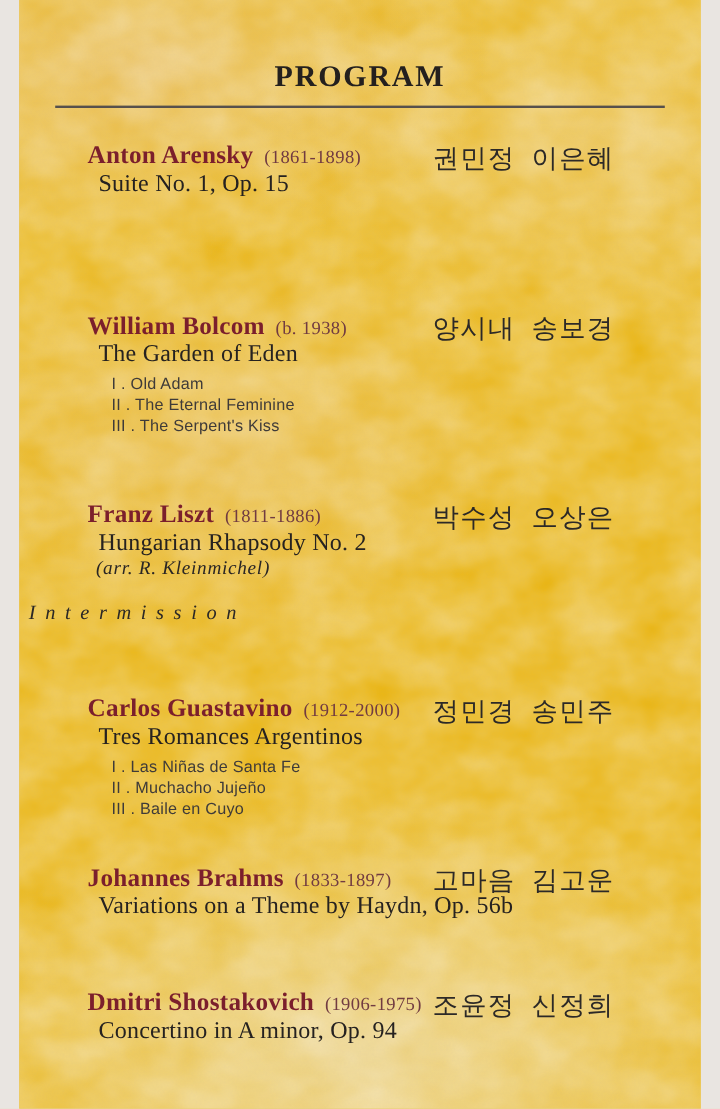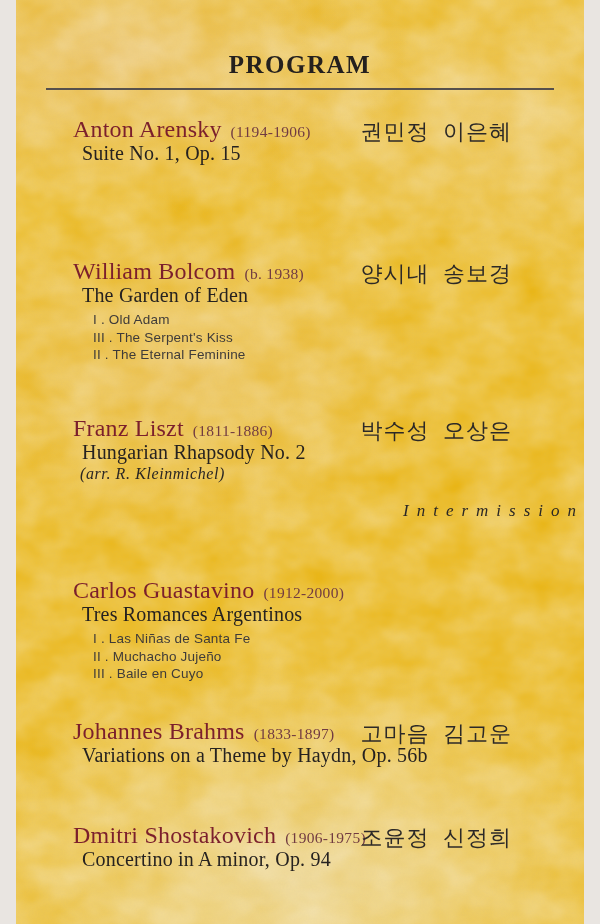--- a/index.html
+++ b/index.html
@@ -36,21 +36,21 @@
 
   .entry{
     position:absolute;left:30px;right:30px;
     display:flex;justify-content:space-between;align-items:flex-start;
   }
   .e1{top:117px}.e2{top:259px}.e3{top:416px}.e4{top:578px}.e5{top:719px}.e6{top:823px}
 
   .left{flex:1 1 auto;min-width:0;}
   .composer-line{padding-left:27px;white-space:nowrap;}
   .composer{
-    font-weight:normal;font-size:24px;line-height:24px;
+    font-weight:bold;font-size:21px;line-height:24px;
     color:#7b1f2c;letter-spacing:0.2px;
   }
   .dates{
     font-size:15.5px;color:#713b41;margin-left:5px;letter-spacing:0.3px;
   }
   .work{
     margin:3px 0 0 36px;
     font-weight:normal;font-size:20px;line-height:19px;
     color:#262220;letter-spacing:0.2px;white-space:nowrap;
   }
@@ -68,22 +68,22 @@
   .performers{
     flex:0 0 auto;
     padding-right:42px;
     text-align:right;white-space:nowrap;
   }
   .performer-line{
     font-size:22px;line-height:29px;
     color:#2c2927;word-spacing:7px;letter-spacing:1px;
   }
   .intermission{
-    position:absolute;top:500px;left:12px;right:0;
-    text-align:right;
+    position:absolute;top:500px;left:0;right:0;
+    text-align:left;
     font-style:italic;font-size:17px;line-height:22px;
     letter-spacing:8px;padding-left:8px;
     color:#2b2826;
   }
   [data-bind]:empty{display:none;}
 </style>
 </head>
 <body>
 
 <div class="page">
@@ -107,43 +107,43 @@
 
   <div class="content">
 
     <div class="title" data-bind="page.title">PROGRAM</div>
     <div class="divider"></div>
 
     <section class="entry e1">
       <div class="left">
         <div class="composer-line">
           <span class="composer" data-bind="entries.0.composer">Anton Arensky</span>
-          <span class="dates" data-bind="entries.0.dates">(1194-1906)</span>
+          <span class="dates" data-bind="entries.0.dates">(1861-1898)</span>
         </div>
         <div class="work" data-bind="entries.0.work">Suite No. 1, Op. 15</div>
 
       </div>
       <div class="performers">
         <div class="performer-line" data-bind="entries.0.performers.0">권민정 이은혜</div>
 
       </div>
     </section>
 
     <section class="entry e2">
       <div class="left">
         <div class="composer-line">
           <span class="composer" data-bind="entries.1.composer">William Bolcom</span>
           <span class="dates" data-bind="entries.1.dates">(b. 1938)</span>
         </div>
         <div class="work" data-bind="entries.1.work">The Garden of Eden</div>
 
         <div class="movements">
           <div class="movement" data-bind="entries.1.movements.0">I . Old Adam</div>
+          <div class="movement" data-bind="entries.1.movements.1">II . The Eternal Feminine</div>
           <div class="movement" data-bind="entries.1.movements.2">III . The Serpent's Kiss</div>
-          <div class="movement" data-bind="entries.1.movements.1">II . The Eternal Feminine</div>
         </div>
       </div>
       <div class="performers">
         <div class="performer-line" data-bind="entries.1.performers.0">양시내 송보경</div>
 
       </div>
     </section>
 
     <section class="entry e3">
       <div class="left">
@@ -173,20 +173,24 @@
           <span class="dates" data-bind="entries.3.dates">(1912-2000)</span>
         </div>
         <div class="work" data-bind="entries.3.work">Tres Romances Argentinos</div>
 
         <div class="movements">
           <div class="movement" data-bind="entries.3.movements.0">I . Las Niñas de Santa Fe</div>
           <div class="movement" data-bind="entries.3.movements.1">II . Muchacho Jujeño</div>
           <div class="movement" data-bind="entries.3.movements.2">III . Baile en Cuyo</div>
         </div>
       </div>
+      <div class="performers">
+        <div class="performer-line" data-bind="entries.3.performers.0">정민경 송민주</div>
+
+      </div>
     </section>
 
     <section class="entry e5">
       <div class="left">
         <div class="composer-line">
           <span class="composer" data-bind="entries.4.composer">Johannes Brahms</span>
           <span class="dates" data-bind="entries.4.dates">(1833-1897)</span>
         </div>
         <div class="work" data-bind="entries.4.work">Variations on a Theme by Haydn, Op. 56b</div>
 

